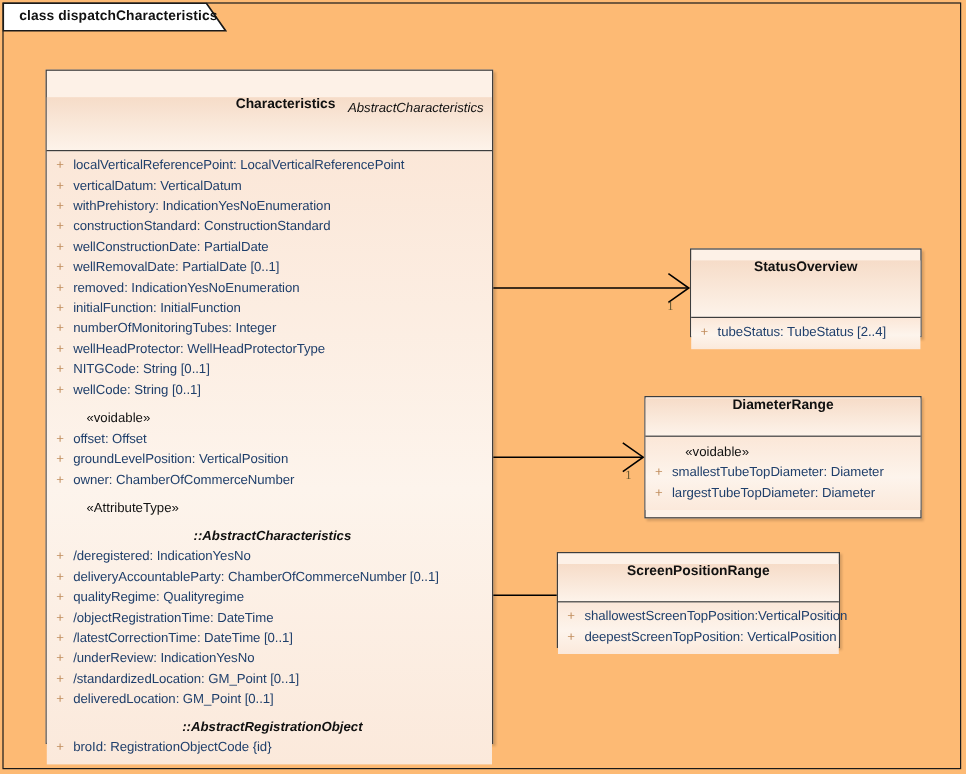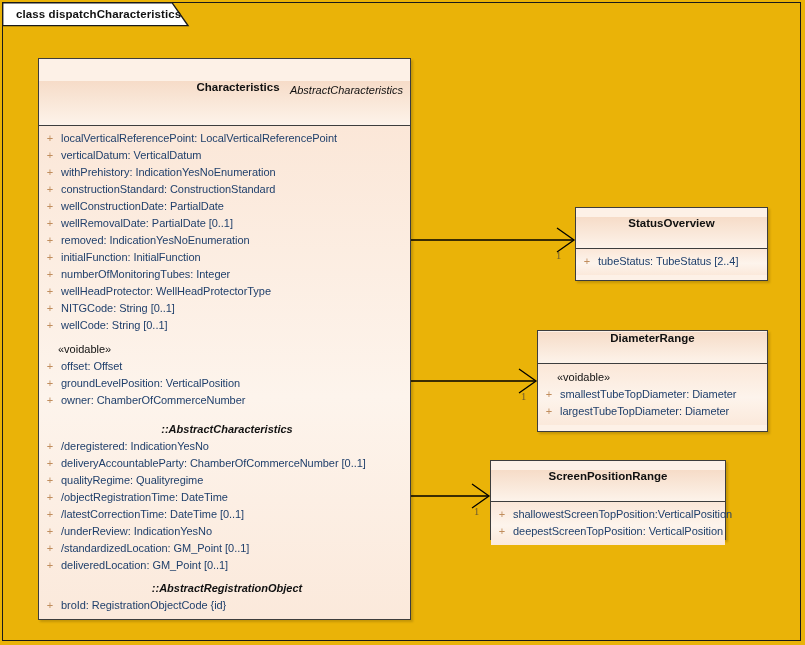--- a/index.html
+++ b/index.html
@@ -4,21 +4,21 @@
 <style>
   html, body {
     margin: 0;
     padding: 0;
     background: #ffffff;
   }
   #canvas {
     position: relative;
     width: 805px;
     height: 645px;
-    background: #eab308;
+    background: #fdba74;
     font-family: "Liberation Sans", sans-serif;
     overflow: hidden;
   }
   
   #frame {
     position: absolute;
     left: 2px;
     top: 2px;
     width: 799px;
     height: 639px;
@@ -111,21 +111,21 @@
     font-size: 11px;
   }
   .attr-text {
     color: #1f3f6b;
     font-size: 11px;
     letter-spacing: -0.05px;
   }
   .stereo-row {
     height: 18px;
     line-height: 18px;
-    padding-left: 19px;
+    padding-left: 33px;
     font-size: 11px;
     color: #111111;
     white-space: nowrap;
   }
   .group-row {
     height: 17px;
     line-height: 17px;
     padding-left: 5px;
     font-size: 11px;
     font-style: italic;
@@ -247,20 +247,21 @@
         </div>
         <div class="attr-row">
           <span class="attr-vis">+</span>
           <span class="attr-text">groundLevelPosition: VerticalPosition</span>
         </div>
         <div class="attr-row">
           <span class="attr-vis">+</span>
           <span class="attr-text">owner: ChamberOfCommerceNumber</span>
         </div>
         <div class="spacer-row"></div>
+        <div class="stereo-row">«AttributeType»</div>
         <div class="spacer-row"></div>
         <div class="group-row">::AbstractCharacteristics</div>
         <div class="attr-row">
           <span class="attr-vis">+</span>
           <span class="attr-text">/deregistered: IndicationYesNo</span>
         </div>
         <div class="attr-row">
           <span class="attr-vis">+</span>
           <span class="attr-text">deliveryAccountableParty: ChamberOfCommerceNumber [0..1]</span>
         </div>
@@ -291,21 +292,21 @@
         <div class="spacer-row"></div>
         <div class="group-row">::AbstractRegistrationObject</div>
         <div class="attr-row">
           <span class="attr-vis">+</span>
           <span class="attr-text">broId: RegistrationObjectCode {id}</span>
         </div>
       </div>
   </div>
 
   <div class="uml-class" id="class-status-overview" style="left:575px; top:207px; width:193px; height:74px;">
-    <div class="uml-header" style="height:32px;">
+    <div class="uml-header" style="height:48px;">
       <div class="class-name" style="margin-top:9px;">StatusOverview</div>
     </div>
     <div class="uml-body" id="body-status-overview">
         <div class="attr-row">
           <span class="attr-vis">+</span>
           <span class="attr-text">tubeStatus: TubeStatus [2..4]</span>
         </div>
       </div>
   </div>
 
@@ -319,21 +320,21 @@
           <span class="attr-vis">+</span>
           <span class="attr-text">smallestTubeTopDiameter: Diameter</span>
         </div>
         <div class="attr-row">
           <span class="attr-vis">+</span>
           <span class="attr-text">largestTubeTopDiameter: Diameter</span>
         </div>
       </div>
   </div>
 
-  <div class="uml-class" id="class-screen-position-range" style="left:490px; top:460px; width:236px; height:80px;">
+  <div class="uml-class" id="class-screen-position-range" style="left:464px; top:460px; width:236px; height:80px;">
     <div class="uml-header" style="height:32px;">
       <div class="class-name" style="margin-top:9px;">ScreenPositionRange</div>
     </div>
     <div class="uml-body" id="body-screen-position-range">
         <div class="attr-row">
           <span class="attr-vis">+</span>
           <span class="attr-text">shallowestScreenTopPosition:VerticalPosition</span>
         </div>
         <div class="attr-row">
           <span class="attr-vis">+</span>

